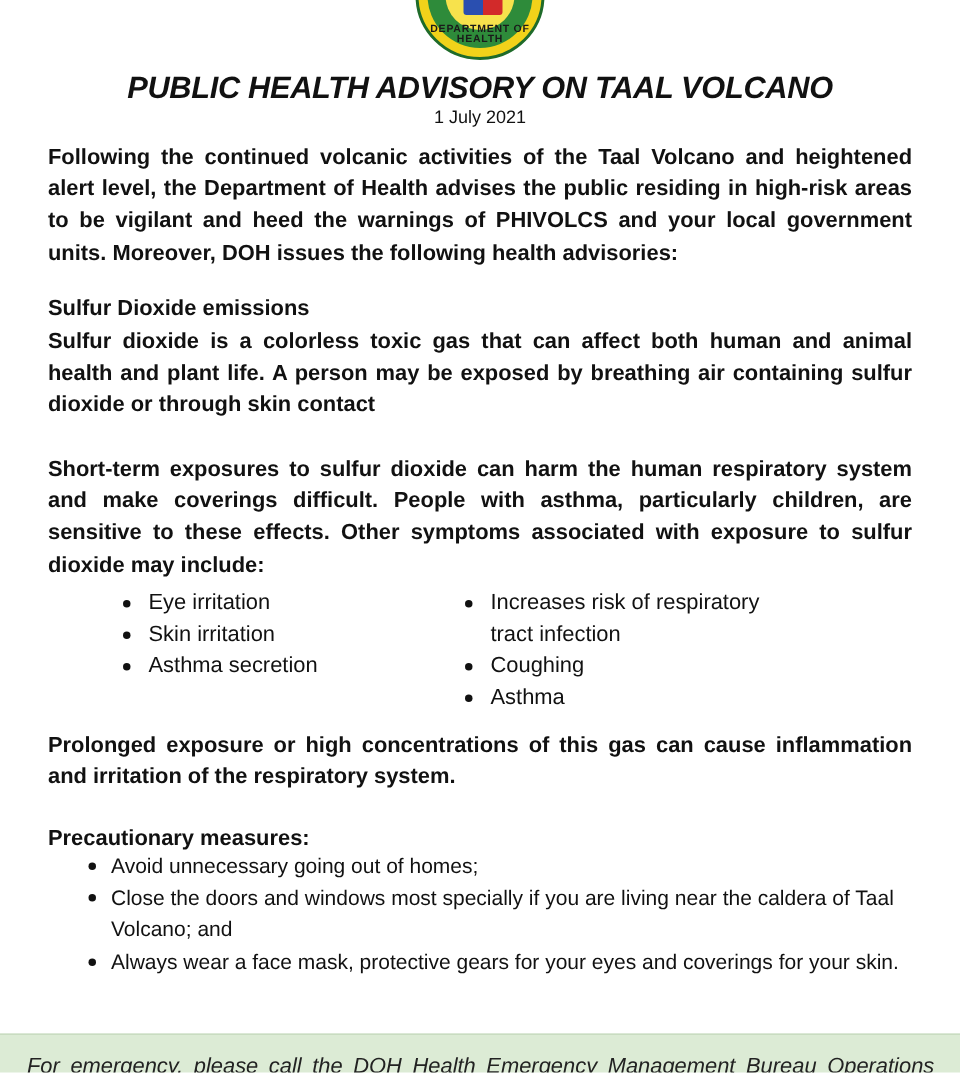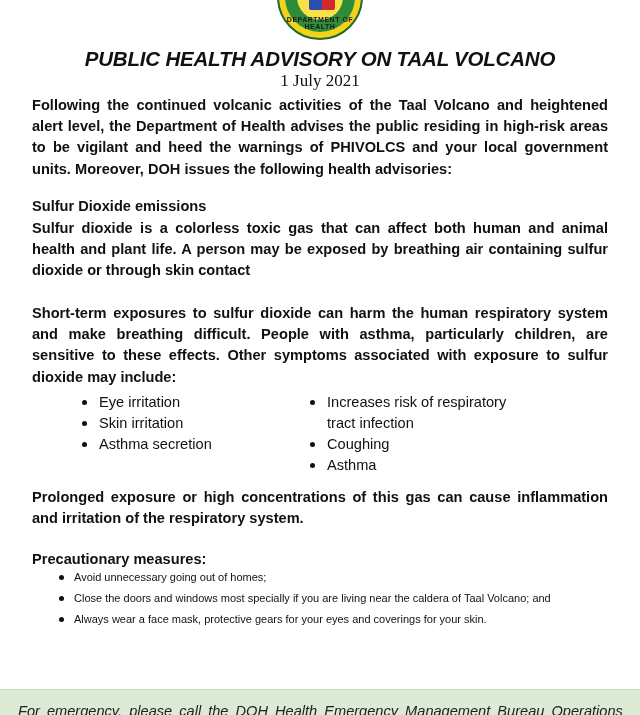--- a/index.html
+++ b/index.html
@@ -32,22 +32,21 @@
   .logo .txt {
     position: absolute; left: 0; right: 0; top: 60px; text-align: center;
     font-size: 7px; font-weight: bold; color: #1a1a1a; letter-spacing: 0.5px;
   }
   .title {
     position: absolute; left: 0; right: 0; top: 47px; text-align: center;
     font-size: 20.5px; font-weight: bold; letter-spacing: -0.2px; font-style: italic;
   }
   .date {
     position: absolute; left: 0; right: 0; top: 71px; text-align: center;
-    font-size: 17px;
-    font-family: Liberation Serif, serif;
+    font-size: 12px;
   }
   .para {
     position: absolute; left: 32px; width: 576px;
     font-size: 14.6px; line-height: 21.2px; text-align: justify;
   }
   .para.last-left { text-align-last: left; font-weight: bold; }
   .heading {
     position: absolute; left: 32px; font-size: 14.6px; font-weight: bold;
   }
   .symlist { position: absolute; top: 392px; margin: 0; padding: 0; list-style: none; }
@@ -55,21 +54,21 @@
     position: relative; padding-left: 17px; font-size: 14.6px; line-height: 21px;
   }
   .symlist li::before {
     content: ""; position: absolute; left: 0; top: 8px; width: 5px; height: 5px;
     border-radius: 50%; background: #111;
   }
   .col1 { left: 82px; width: 210px; }
   .col2 { left: 310px; width: 220px; }
   .prelist { position: absolute; left: 57px; top: 567px; width: 552px; margin: 0; padding: 0; list-style: none; }
   .prelist li {
-    position: relative; padding-left: 17px; font-size: 11px; line-height: 21.2px;
+    position: relative; padding-left: 17px; font-size: 14px; line-height: 21.2px;
   }
   .prelist li::before {
     content: ""; position: absolute; left: 2px; top: 8px; width: 5px; height: 5px;
     border-radius: 50%; background: #111;
   }
   .footer {
     position: absolute; left: 0; top: 689px; width: 640px; height: 30px;
     background: #dcebd5;
     border-top: 1px solid #c9dcc1;
   }
@@ -90,21 +89,21 @@
 </div>
 
 <div class="title">PUBLIC HEALTH ADVISORY ON TAAL VOLCANO</div>
 <div class="date">1 July 2021</div>
 
 <div class="para last-left" style="top:95px;">Following the continued volcanic activities of the Taal Volcano and heightened alert level, the Department of Health advises the public residing in high-risk areas to be vigilant and heed the warnings of PHIVOLCS and your local government units. Moreover, DOH issues the following health advisories:</div>
 
 <div class="heading" style="top:198px;text-align:right;">Sulfur Dioxide emissions</div>
 <div class="para last-left" style="top:218px;">Sulfur dioxide is a colorless toxic gas that can affect both human and animal health and plant life. A person may be exposed by breathing air containing sulfur dioxide or through skin contact</div>
 
-<div class="para last-left" style="top:303px;">Short-term exposures to sulfur dioxide can harm the human respiratory system and make breathing difficult. People with asthma, particularly children, are sensitive to these effects. Other symptoms associated with exposure to sulfur dioxide may include:</div>
+<div class="para last-left" style="top:303px;">Short-term exposures to sulfur dioxide can harm the human respiratory system and make coverings difficult. People with asthma, particularly children, are sensitive to these effects. Other symptoms associated with exposure to sulfur dioxide may include:</div>
 
 <ul class="symlist col1">
   <li>Eye irritation</li>
   <li>Skin irritation</li>
   <li>Asthma secretion</li>
 </ul>
 <ul class="symlist col2">
   <li>Increases risk of respiratory tract infection</li>
   <li>Coughing</li>
   <li>Asthma</li>

